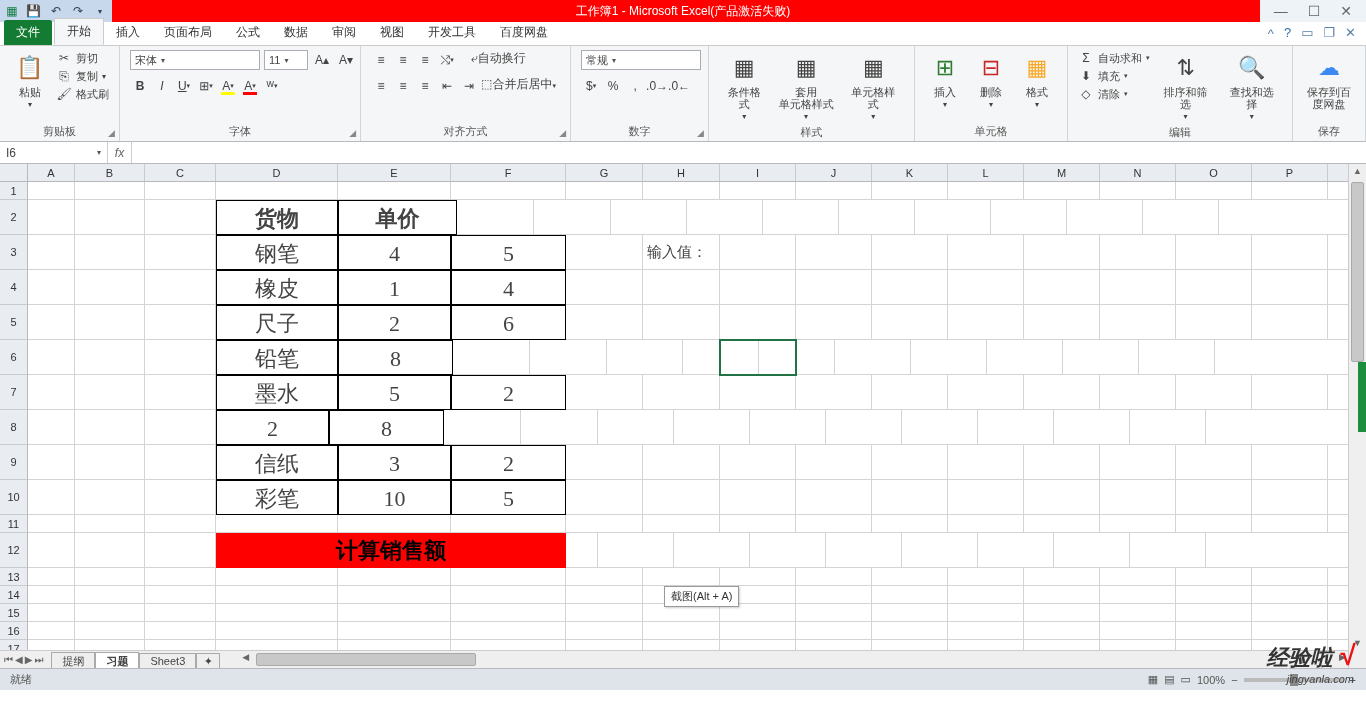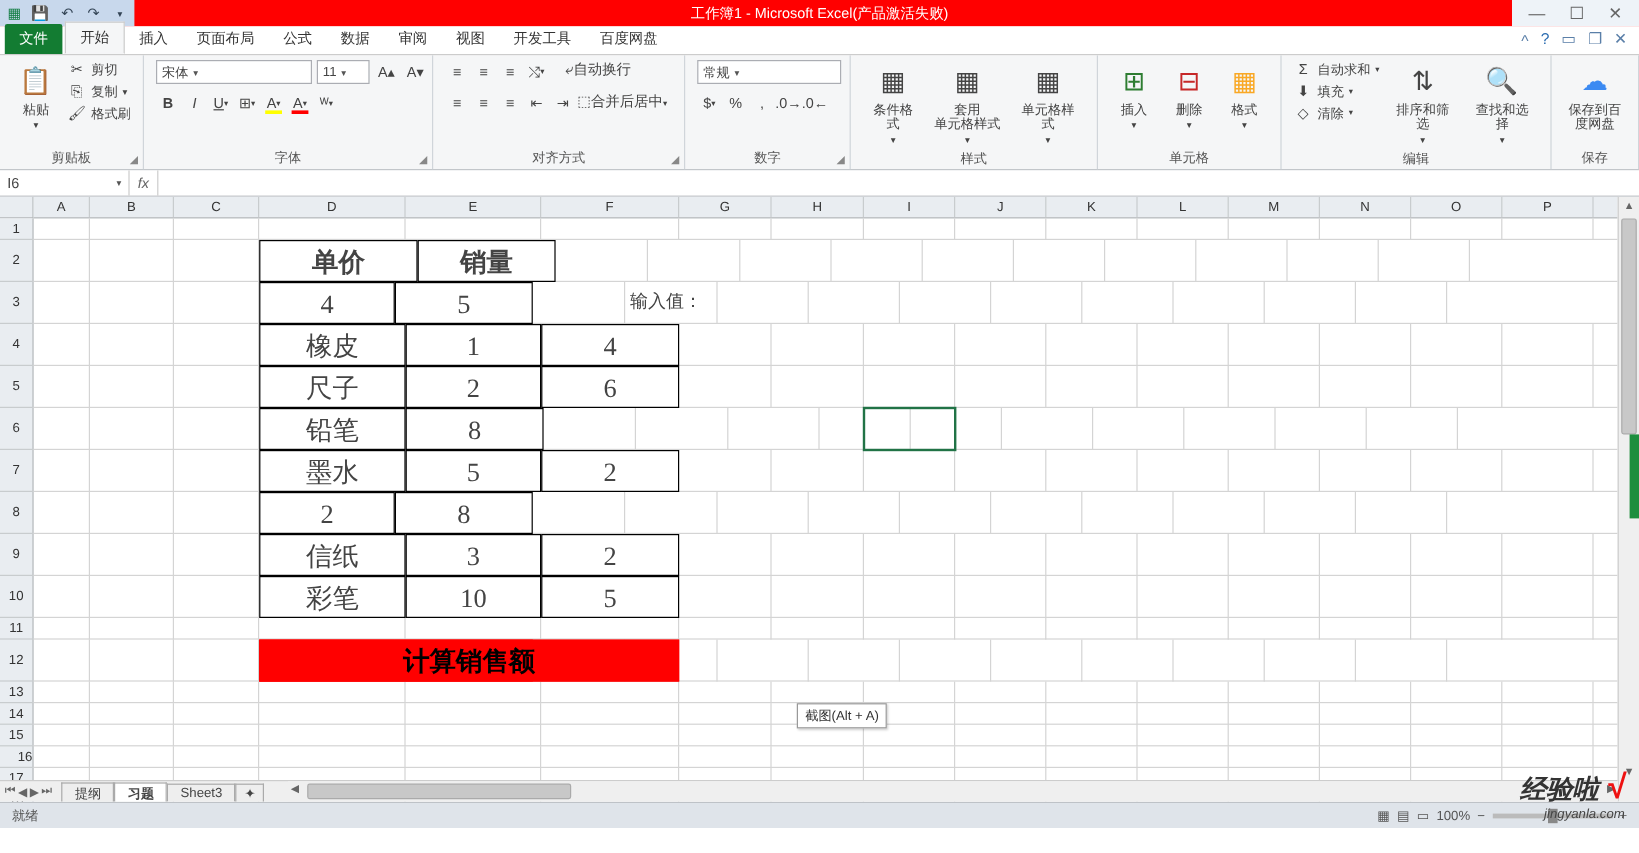--- a/index.html
+++ b/index.html
@@ -332,21 +332,21 @@
       <div class="rh" style="height: 35px; line-height: 35px;">6</div>
       <div class="rh" style="height: 35px; line-height: 35px;">7</div>
       <div class="rh" style="height: 35px; line-height: 35px;">8</div>
       <div class="rh" style="height: 35px; line-height: 35px;">9</div>
       <div class="rh" style="height: 35px; line-height: 35px;">10</div>
       <div class="rh" style="height: 18px; line-height: 18px;">11</div>
       <div class="rh" style="height: 35px; line-height: 35px;">12</div>
       <div class="rh" style="height: 18px; line-height: 18px;">13</div>
       <div class="rh" style="height: 18px; line-height: 18px;">14</div>
       <div class="rh" style="height: 18px; line-height: 18px;">15</div>
-      <div class="rh" style="height: 18px; line-height: 18px; text-align: right;">16</div>
+      <div class="rh" style="height: 18px; line-height: 18px;">16</div>
       <div class="rh" style="height: 18px; line-height: 18px;">17</div>
       <div class="rh" style="height: 18px; line-height: 18px;">18</div>
     </div>
   <div class="cells" id="cells">
       <div class="cellrow" style="height: 18px;">
         <div class="cell" style="width: 47px; height: 18px; line-height: 18px;"></div>
         <div class="cell" style="width: 70px; height: 18px; line-height: 18px;"></div>
         <div class="cell" style="width: 71px; height: 18px; line-height: 18px;"></div>
         <div class="cell" style="width: 122px; height: 18px; line-height: 18px;"></div>
         <div class="cell" style="width: 113px; height: 18px; line-height: 18px;"></div>
@@ -359,37 +359,38 @@
         <div class="cell" style="width: 76px; height: 18px; line-height: 18px;"></div>
         <div class="cell" style="width: 76px; height: 18px; line-height: 18px;"></div>
         <div class="cell" style="width: 76px; height: 18px; line-height: 18px;"></div>
         <div class="cell" style="width: 76px; height: 18px; line-height: 18px;"></div>
         <div class="cell" style="width: 76px; height: 18px; line-height: 18px;"></div>
       </div>
       <div class="cellrow" style="height: 35px;">
         <div class="cell" style="width: 47px; height: 35px; line-height: 35px;"></div>
         <div class="cell" style="width: 70px; height: 35px; line-height: 35px;"></div>
         <div class="cell" style="width: 71px; height: 35px; line-height: 35px;"></div>
-        <div class="cell" style="width: 132px; height: 35px; line-height: 35px; border: 1.5px solid rgb(0, 0, 0); font-family: SimSun; font-size: 22px; font-weight: bold; text-align: center;">单价</div>
-        <div class="cell" style="width: 115px; height: 35px; line-height: 35px; border: 1.5px solid rgb(0, 0, 0); font-family: SimSun; font-size: 22px; font-weight: bold; text-align: center;">销量</div>
-        <div class="cell" style="width: 77px; height: 35px; line-height: 35px;"></div>
-        <div class="cell" style="width: 77px; height: 35px; line-height: 35px;"></div>
-        <div class="cell" style="width: 76px; height: 35px; line-height: 35px;"></div>
-        <div class="cell" style="width: 76px; height: 35px; line-height: 35px;"></div>
-        <div class="cell" style="width: 76px; height: 35px; line-height: 35px;"></div>
-        <div class="cell" style="width: 76px; height: 35px; line-height: 35px;"></div>
-        <div class="cell" style="width: 76px; height: 35px; line-height: 35px;"></div>
-        <div class="cell" style="width: 76px; height: 35px; line-height: 35px;"></div>
-        <div class="cell" style="width: 76px; height: 35px; line-height: 35px;"></div>
-        <div class="cell" style="width: 76px; height: 35px; line-height: 35px;"></div>
-      </div>
-      <div class="cellrow" style="height: 35px;">
-        <div class="cell" style="width: 47px; height: 35px; line-height: 35px;"></div>
-        <div class="cell" style="width: 70px; height: 35px; line-height: 35px;"></div>
-        <div class="cell" style="width: 71px; height: 35px; line-height: 35px;"></div>
+        <div class="cell" style="width: 122px; height: 35px; line-height: 35px; border: 1.5px solid rgb(0, 0, 0); font-family: SimSun; font-size: 22px; font-weight: bold; text-align: center;">货物</div>
+        <div class="cell" style="width: 119px; height: 35px; line-height: 35px; border: 1.5px solid rgb(0, 0, 0); font-family: SimSun; font-size: 22px; font-weight: bold; text-align: center;">单价</div>
+        <div class="cell" style="width: 77px; height: 35px; line-height: 35px;"></div>
+        <div class="cell" style="width: 77px; height: 35px; line-height: 35px;"></div>
+        <div class="cell" style="width: 76px; height: 35px; line-height: 35px;"></div>
+        <div class="cell" style="width: 76px; height: 35px; line-height: 35px;"></div>
+        <div class="cell" style="width: 76px; height: 35px; line-height: 35px;"></div>
+        <div class="cell" style="width: 76px; height: 35px; line-height: 35px;"></div>
+        <div class="cell" style="width: 76px; height: 35px; line-height: 35px;"></div>
+        <div class="cell" style="width: 76px; height: 35px; line-height: 35px;"></div>
+        <div class="cell" style="width: 76px; height: 35px; line-height: 35px;"></div>
+        <div class="cell" style="width: 76px; height: 35px; line-height: 35px;"></div>
+      </div>
+      <div class="cellrow" style="height: 35px;">
+        <div class="cell" style="width: 47px; height: 35px; line-height: 35px;"></div>
+        <div class="cell" style="width: 70px; height: 35px; line-height: 35px;"></div>
+        <div class="cell" style="width: 71px; height: 35px; line-height: 35px;"></div>
+        <div class="cell" style="width: 122px; height: 35px; line-height: 35px; border: 1.5px solid rgb(0, 0, 0); font-family: SimSun; font-size: 22px; text-align: center;">钢笔</div>
         <div class="cell" style="width: 113px; height: 35px; line-height: 35px; border: 1.5px solid rgb(0, 0, 0); font-family: SimSun; font-size: 22px; text-align: center;">4</div>
         <div class="cell" style="width: 115px; height: 35px; line-height: 35px; border: 1.5px solid rgb(0, 0, 0); font-family: SimSun; font-size: 22px; text-align: center;">5</div>
         <div class="cell" style="width: 77px; height: 35px; line-height: 35px;"></div>
         <div class="cell" style="width: 77px; height: 35px; line-height: 35px; font-size: 15px; font-family: SimSun;">输入值：</div>
         <div class="cell" style="width: 76px; height: 35px; line-height: 35px;"></div>
         <div class="cell" style="width: 76px; height: 35px; line-height: 35px;"></div>
         <div class="cell" style="width: 76px; height: 35px; line-height: 35px;"></div>
         <div class="cell" style="width: 76px; height: 35px; line-height: 35px;"></div>
         <div class="cell" style="width: 76px; height: 35px; line-height: 35px;"></div>
         <div class="cell" style="width: 76px; height: 35px; line-height: 35px;"></div>

